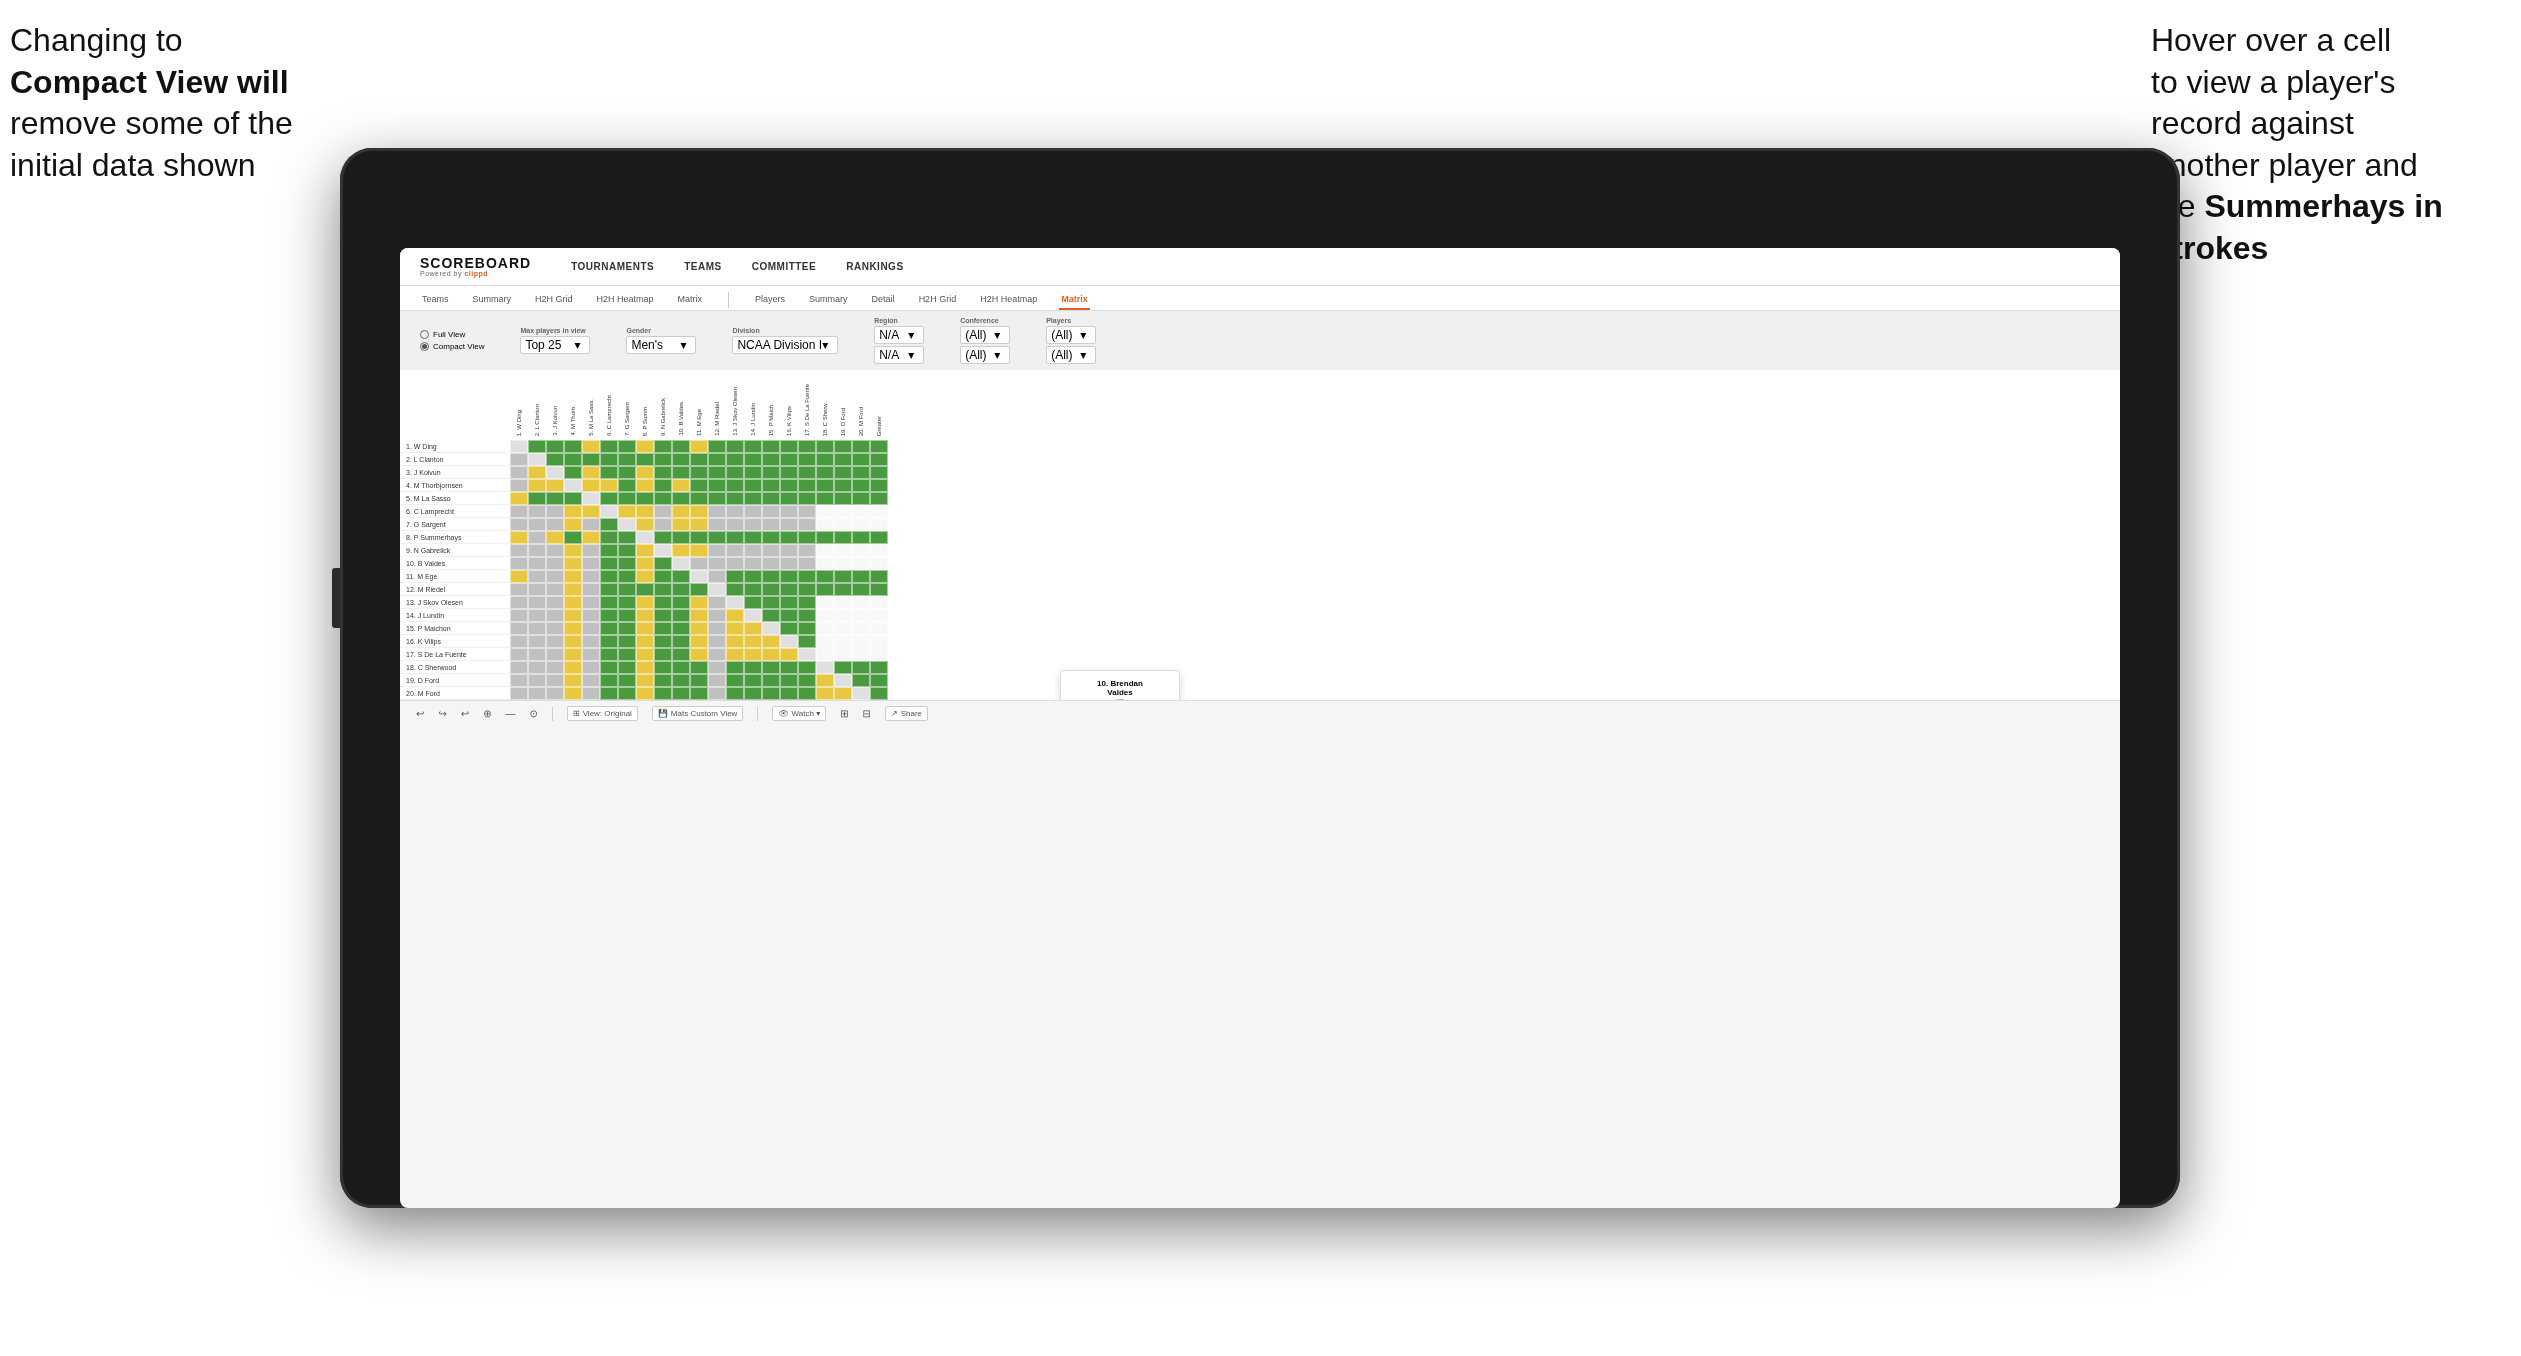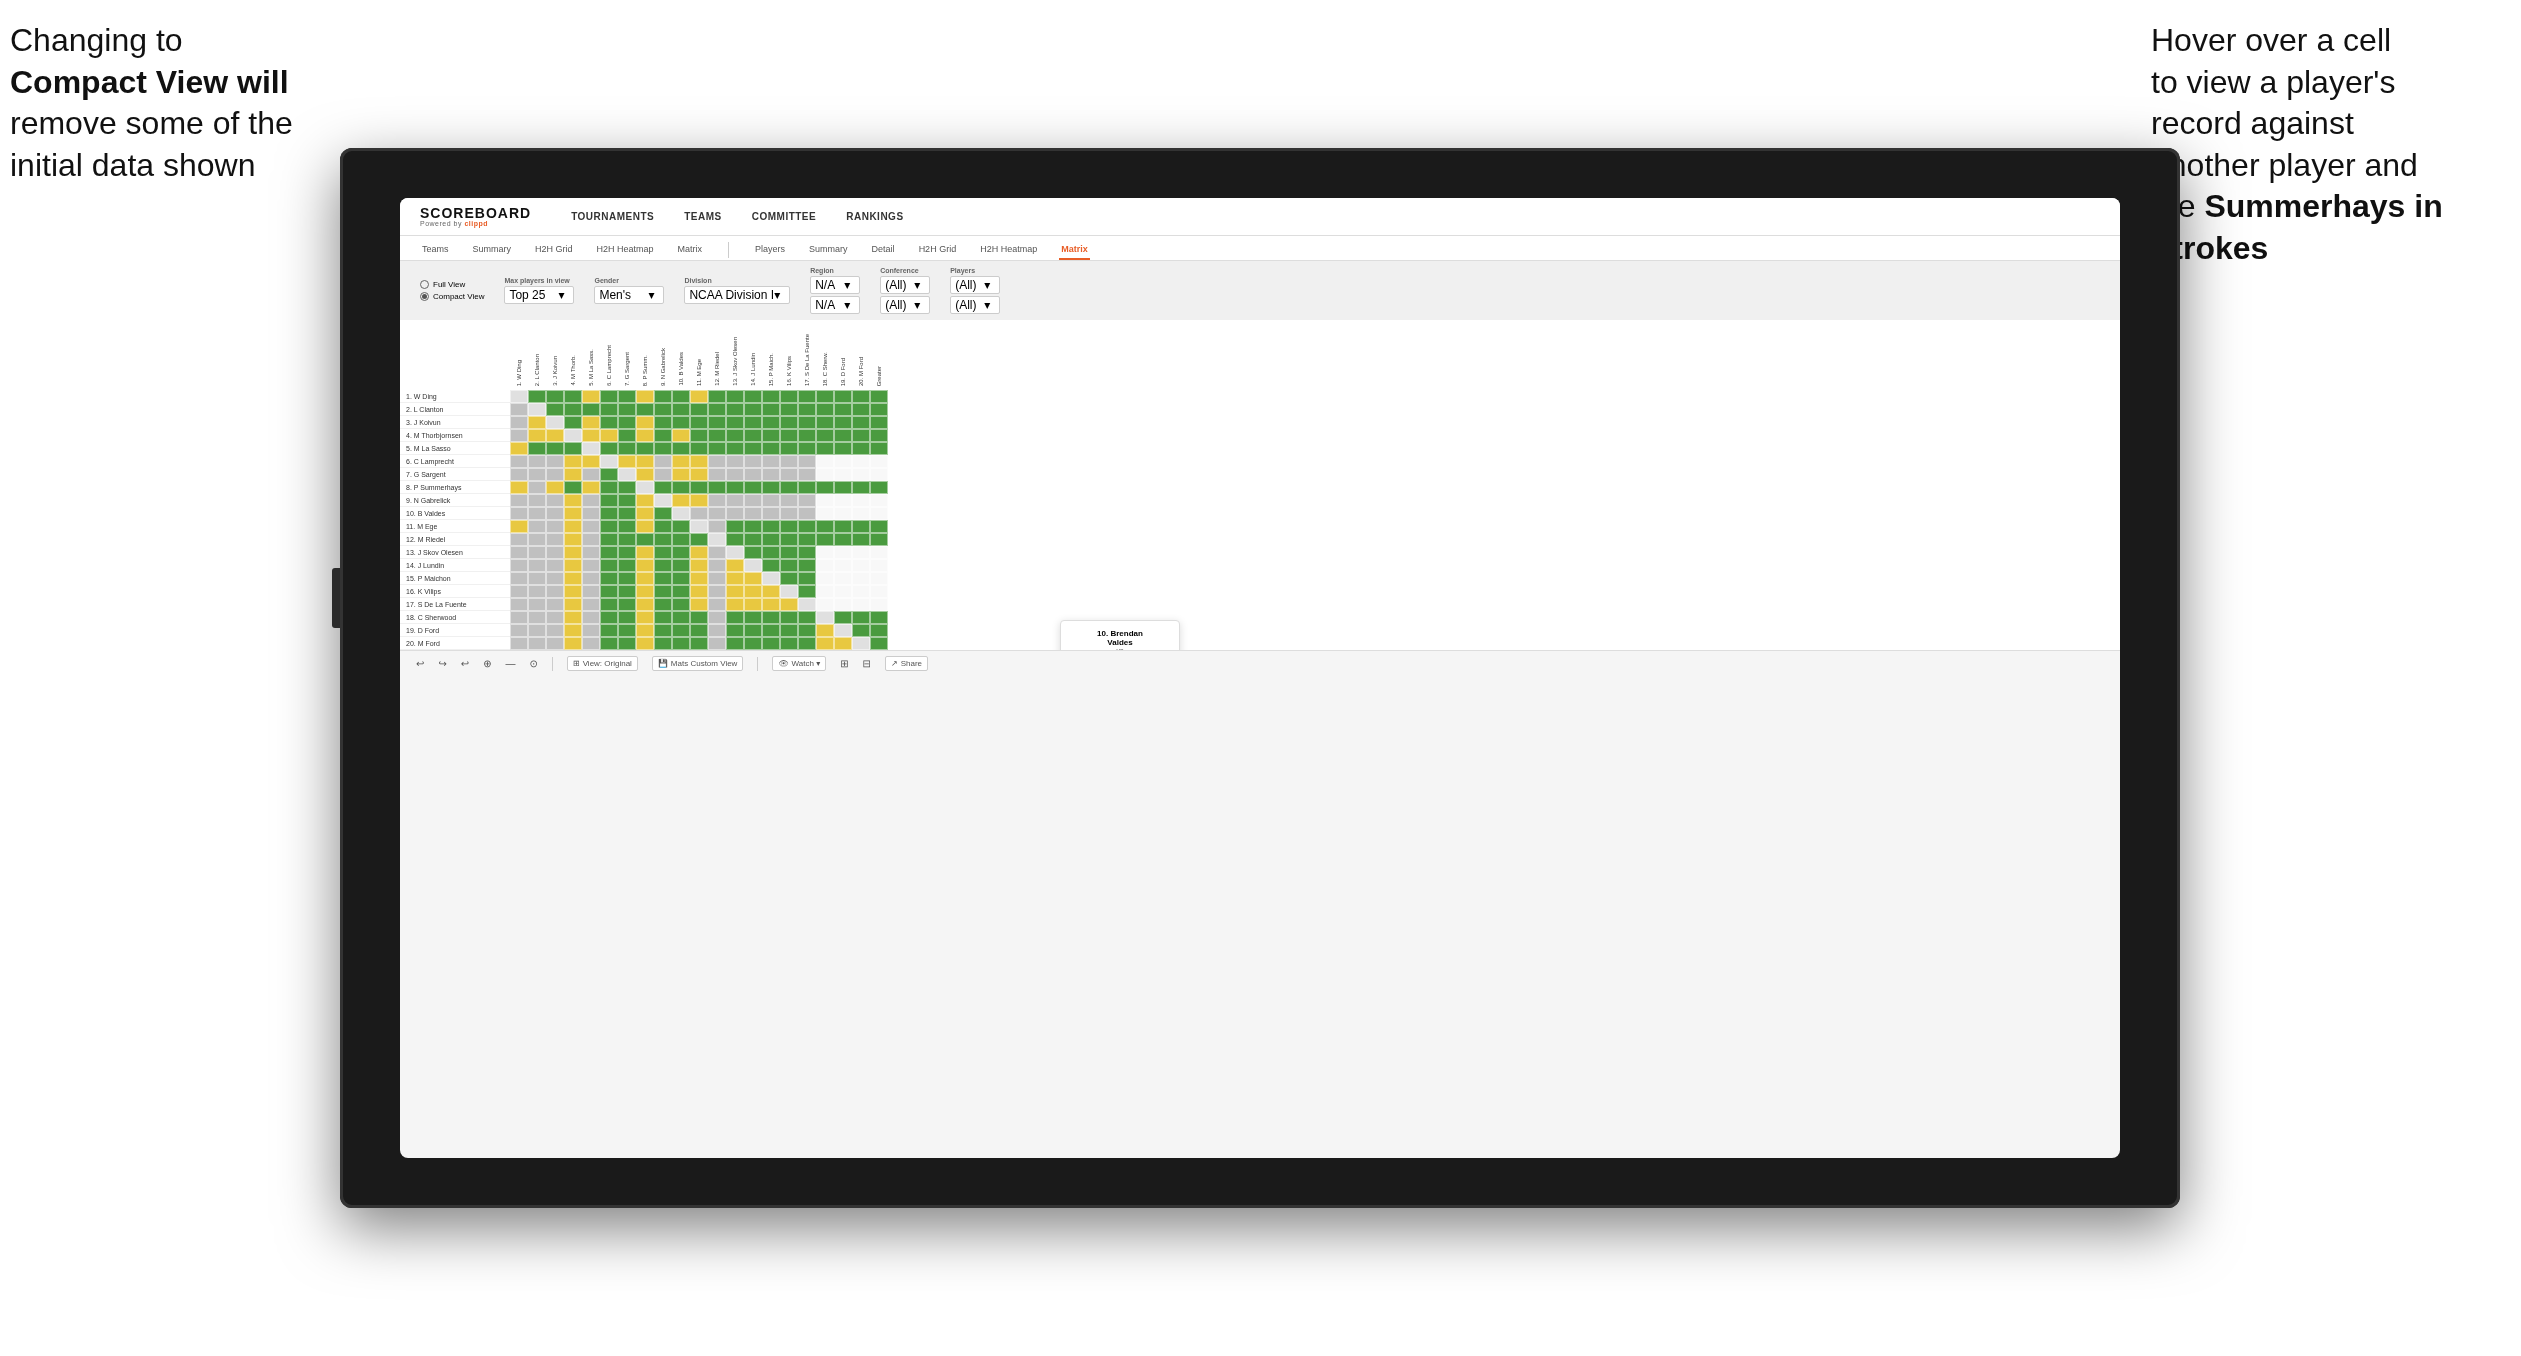--- a/index.html
+++ b/index.html
@@ -47,24 +47,24 @@
     }
 
     
     .tablet-frame {
       position: absolute;
       top: 148px;
       left: 340px;
       width: 1840px;
       height: 1060px;
       background: #1a1a1a;
-      border-radius: 12px;
+      border-radius: 32px;
       box-shadow: 0 20px 60px rgba(0,0,0,0.5), inset 0 0 0 3px #333;
       display: flex;
-      align-items: center;
+      align-items: flex-end;
       justify-content: center;
     }
 
     .tablet-screen {
       width: 1720px;
       height: 960px;
       background: #f5f5f5;
       border-radius: 8px;
       overflow: hidden;
       position: relative;
@@ -153,21 +153,21 @@
       background: #ccc;
       margin: 0 4px;
     }
 
     
     .filter-bar {
       background: #f0f0f0;
       padding: 6px 20px;
       display: flex;
       align-items: center;
-      gap: 20px;
+      gap: 36px;
       font-size: 8px;
     }
     .view-options {
       display: flex;
       flex-direction: column;
       gap: 3px;
     }
     .radio-option {
       display: flex;
       align-items: center;

